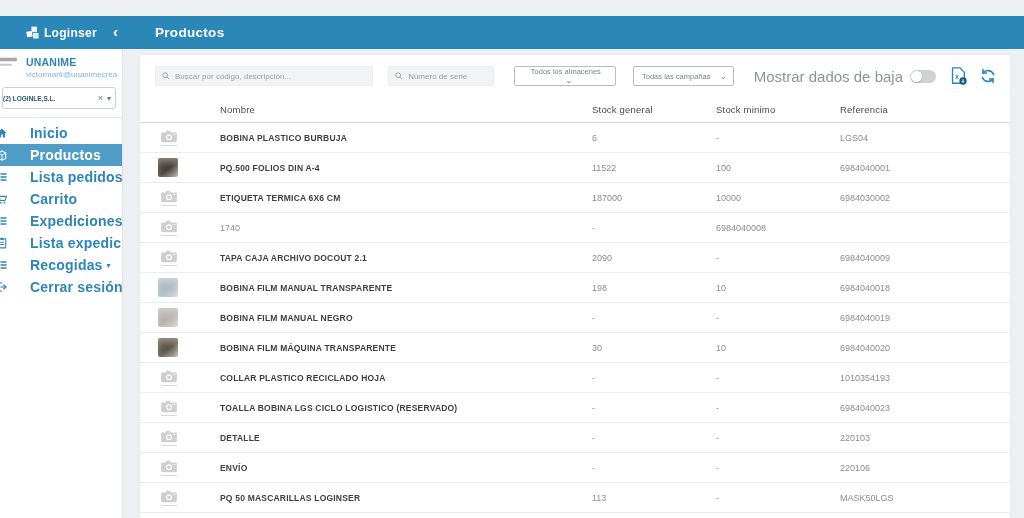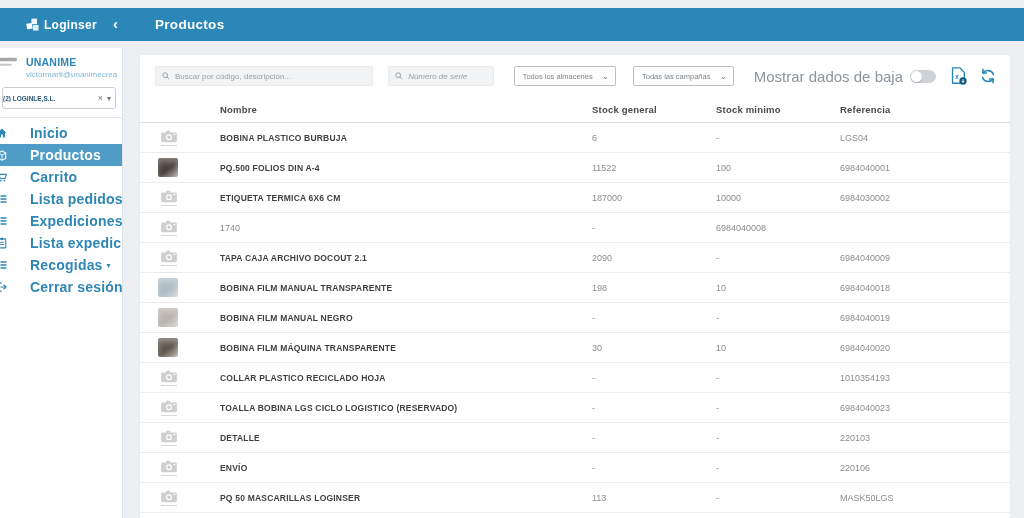--- a/index.html
+++ b/index.html
@@ -2,21 +2,21 @@
 <html><head>
 <meta charset="utf-8">
 <style>
   html,body{margin:0;padding:0;}
   body{
     width:1024px;height:518px;overflow:hidden;position:relative;
     background:#edf0f2;font-family:"Liberation Sans",sans-serif;
     -webkit-font-smoothing:antialiased;
   }
   
-  .topbar{position:absolute;top:8px;left:0;width:1024px;height:33px;background:#2b87b8;display:flex;align-items:center;z-index:5;}
+  .topbar{position:absolute;top:16px;left:0;width:1024px;height:33px;background:#2b87b8;display:flex;align-items:center;z-index:5;}
   .brand{width:122px;height:33px;display:flex;align-items:center;justify-content:center;position:relative;}
   .brand-logo{display:flex;align-items:center;gap:3px;}
   .brand-logo svg{width:16px;height:16px;}
   .brand-name{color:#fff;font-weight:bold;font-size:12px;letter-spacing:.3px;}
   .collapse{position:absolute;right:4px;top:8px;color:#fff;font-size:15px;line-height:15px;cursor:pointer;font-weight:bold;}
   .page-title{color:#fff;font-weight:bold;font-size:13.5px;letter-spacing:.3px;margin-left:33px;}
   
   .sidebar{position:absolute;top:48px;left:0;width:122px;bottom:0;background:#fff;border-right:1px solid #dde2e5;overflow:hidden;z-index:4;}
   .userblock{display:flex;align-items:flex-start;padding:8px 4px 6px 2px;gap:4px;}
   .mini-logo{width:24px;flex:none;margin-left:-4px;opacity:.75;}
@@ -36,35 +36,35 @@
   .menu-item.active{background:#4f9cc6;color:#fff;}
   .menu-item.active .mi-icon{color:#fff;}
   
   .card{position:absolute;left:140px;top:55px;width:870px;height:600px;background:#fff;border-radius:2px;box-shadow:0 0 3px rgba(0,0,0,.05);}
   
   .filterbar{display:flex;align-items:center;padding:11px 14px 10px 15px;}
   .search-input{height:20px;background:#f2f3f4;border:1px solid #ececed;border-radius:1px;display:flex;align-items:center;padding:0 6px;box-sizing:border-box;}
   .search-input svg{width:8px;height:8px;margin-right:5px;flex:none;}
   .search-input .ph{font-size:8px;color:#9aa0a6;white-space:nowrap;overflow:hidden;}
   .si-main{width:255px;}
-  .si-serial{width:122px;margin-left:15px;font-style:italic;}
+  .si-serial{width:122px;margin-left:15px;}
   .select{height:20px;border:1px solid #b9bfc4;border-radius:2px;background:#fff;display:flex;align-items:center;padding:0 6px 0 8px;box-sizing:border-box;cursor:pointer;}
   .select .sel-text{font-size:7.5px;color:#7d848a;flex:1;white-space:nowrap;overflow:hidden;}
   .select .sel-caret{font-size:8px;color:#6b7880;margin-left:6px;}
-  .sel-warehouse{width:118px;margin-left:20px;}
+  .sel-warehouse{width:118px;margin-left:20px;flex-direction:column;}
   .sel-campaign{width:116px;margin-left:17px;}
   .toggle-label{font-size:15px;color:#8d959c;margin-left:20px;white-space:nowrap;}
   .toggle{width:26px;height:13px;border-radius:7px;background:#ccd2d6;margin-left:7px;position:relative;cursor:pointer;flex:none;}
   .toggle .knob{position:absolute;left:1px;top:1px;width:11px;height:11px;border-radius:50%;background:#fff;box-shadow:0 1px 1px rgba(0,0,0,.2);}
   .icon-btn{margin-left:12px;cursor:pointer;flex:none;display:flex;align-items:center;}
   .icon-btn svg{display:block;}
   
   .thead,.trow{display:grid;grid-template-columns:62px 372px 124px 124px 1fr;align-items:center;padding-left:18px;}
   .thead{height:26px;border-bottom:1px solid #d9dadb;}
-  .th{font-size:9.5px;font-weight:bold;color:#4a4a4a;letter-spacing:.2px;}
+  .th{font-size:9.5px;font-weight:normal;color:#4a4a4a;letter-spacing:.2px;}
   .trow{height:29px;border-bottom:1px solid #ececec;cursor:pointer;}
   .td-name{font-size:8.5px;font-weight:bold;color:#3f3f3f;letter-spacing:.2px;white-space:nowrap;overflow:hidden;}
   .td-val{font-size:9px;color:#8c8c8c;}
   .thumb{width:22px;height:20px;display:flex;flex-direction:column;align-items:center;justify-content:center;}
   .thumb svg{width:20px;height:14px;display:block;}
   .thumb .ph-line{width:16px;height:1.5px;background:#d8d8d8;margin-top:1.5px;}
   .thumb.photo{width:20px;height:19px;border-radius:2px;box-shadow:inset 0 4px 6px rgba(255,255,255,.35);}
 </style>
 </head>
 <body>
@@ -116,40 +116,40 @@
             <path d="M3 5.5 L8 2.5 L13 5.5 V12.5 L8 15 L3 12.5 Z" fill="none" stroke="currentColor" stroke-width="1.4"></path>
             <path d="M3 5.5 L8 8 L13 5.5 M8 8 V15" fill="none" stroke="currentColor" stroke-width="1.2"></path>
           </svg>
         </span>
     <span class="mi-label">Productos</span>
     <span class="mi-caret"></span>
   </div>
       <div class="menu-item">
     <span class="mi-icon">
           <svg viewBox="0 0 16 16">
-            <path d="M1.5 2.5 H3.5 L5.5 10 H12 L14 4.5 H4.2" fill="none" stroke="currentColor" stroke-width="1.4" stroke-linejoin="round"></path>
-            <circle cx="6.5" cy="12.8" r="1.2" fill="currentColor"></circle>
-            <circle cx="11.3" cy="12.8" r="1.2" fill="currentColor"></circle>
-          </svg>
-        </span>
-    <span class="mi-label">Carrito</span>
-    <span class="mi-caret"></span>
-  </div>
-      <div class="menu-item">
-    <span class="mi-icon">
-          <svg viewBox="0 0 16 16">
             <rect x="2" y="3" width="2" height="2" fill="currentColor"></rect>
             <rect x="6" y="3" width="8" height="2" fill="currentColor"></rect>
             <rect x="2" y="7" width="2" height="2" fill="currentColor"></rect>
             <rect x="6" y="7" width="8" height="2" fill="currentColor"></rect>
             <rect x="2" y="11" width="2" height="2" fill="currentColor"></rect>
             <rect x="6" y="11" width="8" height="2" fill="currentColor"></rect>
           </svg>
         </span>
     <span class="mi-label">Lista pedidos</span>
+    <span class="mi-caret"></span>
+  </div>
+      <div class="menu-item">
+    <span class="mi-icon">
+          <svg viewBox="0 0 16 16">
+            <path d="M1.5 2.5 H3.5 L5.5 10 H12 L14 4.5 H4.2" fill="none" stroke="currentColor" stroke-width="1.4" stroke-linejoin="round"></path>
+            <circle cx="6.5" cy="12.8" r="1.2" fill="currentColor"></circle>
+            <circle cx="11.3" cy="12.8" r="1.2" fill="currentColor"></circle>
+          </svg>
+        </span>
+    <span class="mi-label">Carrito</span>
     <span class="mi-caret"></span>
   </div>
       <div class="menu-item">
     <span class="mi-icon">
           <svg viewBox="0 0 16 16">
             <rect x="2" y="3" width="2" height="2" fill="currentColor"></rect>
             <rect x="6" y="3" width="8" height="2" fill="currentColor"></rect>
             <rect x="2" y="7" width="2" height="2" fill="currentColor"></rect>
             <rect x="6" y="7" width="8" height="2" fill="currentColor"></rect>
             <rect x="2" y="11" width="2" height="2" fill="currentColor"></rect>

